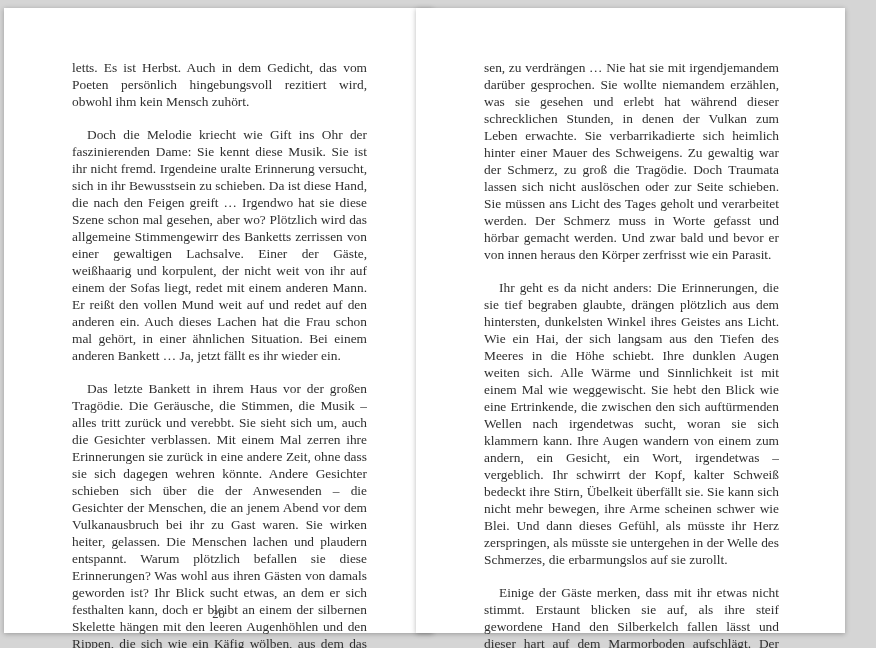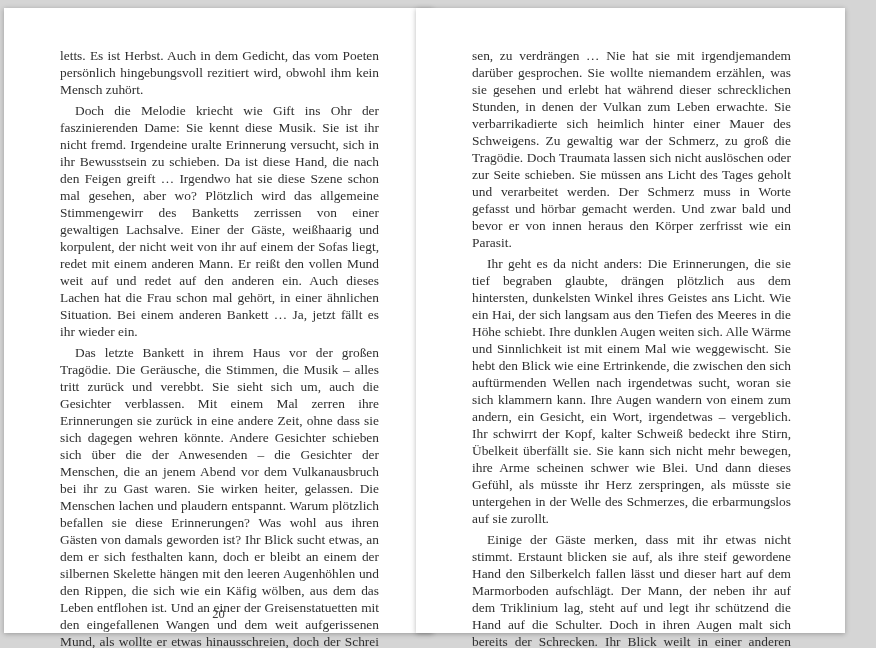--- a/index.html
+++ b/index.html
@@ -28,21 +28,21 @@
   }
   .page-left  { left: 4px; }
   .page-right { left: 416px; }
   .page-text {
     position: absolute;
     top: 35px;
     left: 52px;
     right: 50px;
   }
   p.para {
-    margin: 4px;
+    margin: 16px;
     font-size: 13.4px;
     line-height: 17px;
     text-align: justify;
     color: #2f2f2f;
     hyphens: none;
   }
   p.para.indent {
     text-indent: 15px;
   }
   .page-number {

